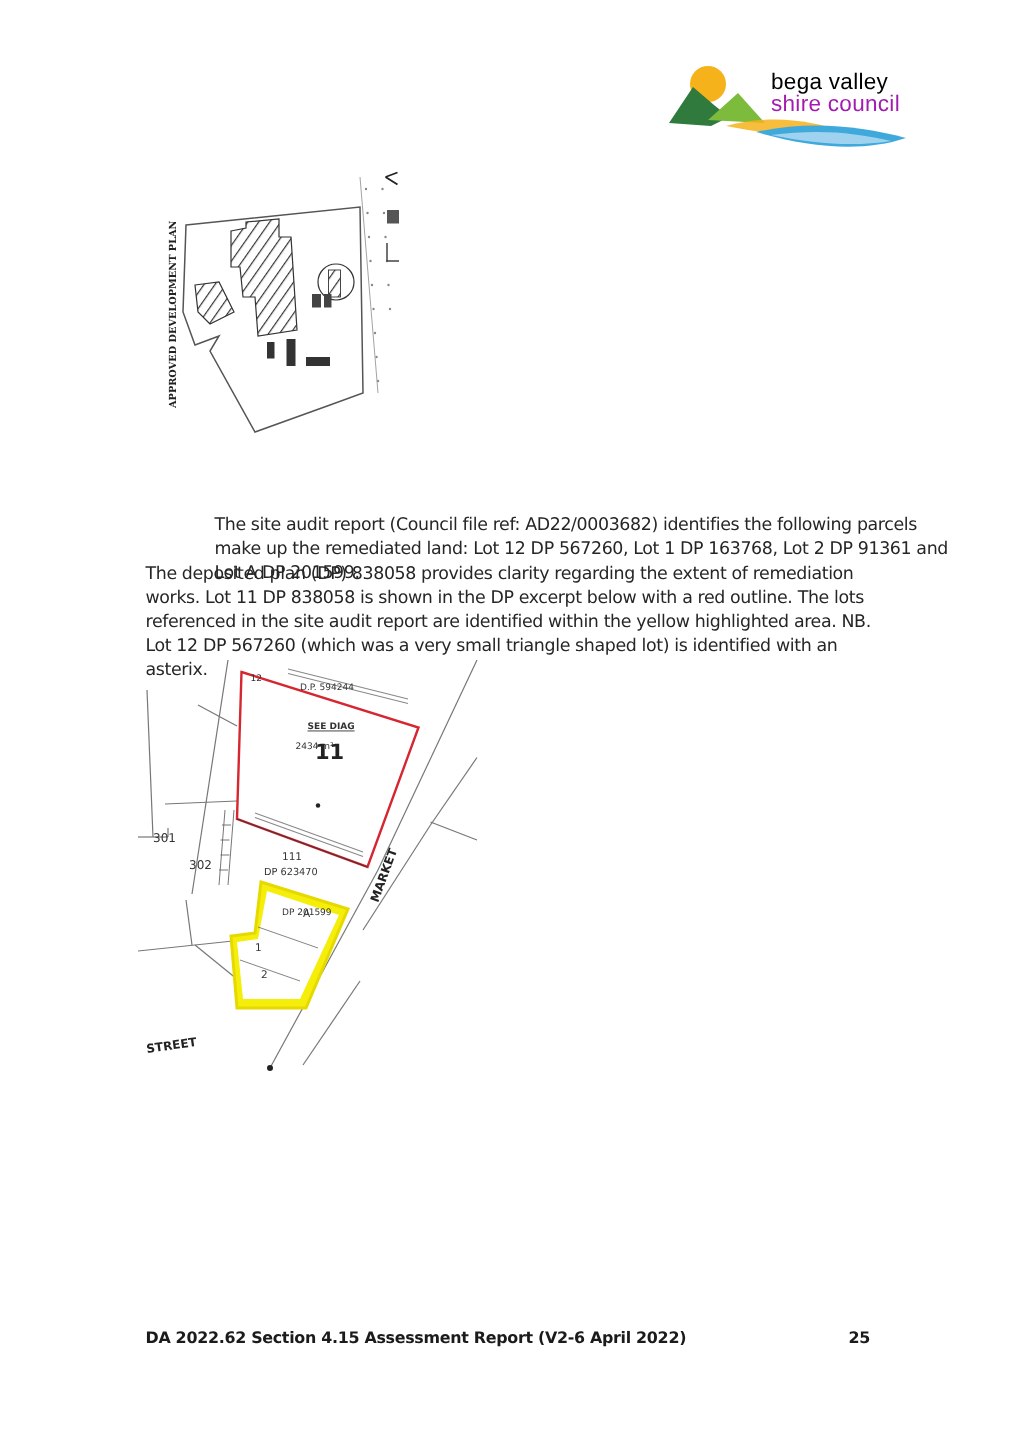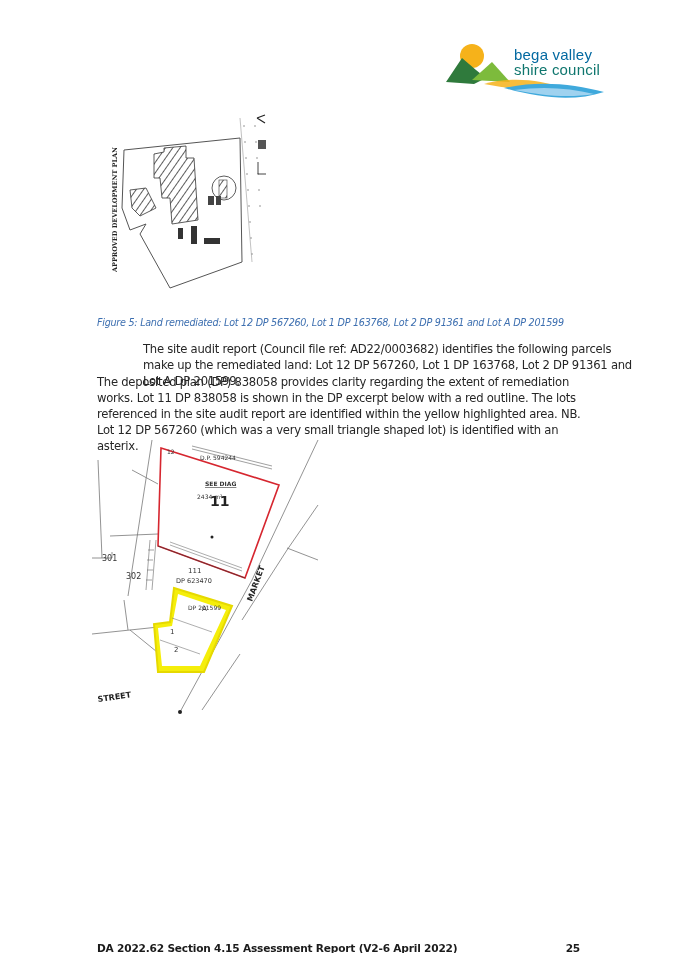--- a/index.html
+++ b/index.html
@@ -1,34 +1,34 @@
 <!DOCTYPE html>
 <html><head>
 <meta charset="utf-8">
 <style>
   html, body { margin:0; padding:0; background:#ffffff; }
   body { width:675px; height:953px; position:relative; overflow:hidden;
          font-family:"Liberation Sans", "DejaVu Sans", sans-serif; color:#262626; }
   .page { position:absolute; inset:0; }
 
   .logo { position:absolute; left:444px; top:40px; width:170px; height:62px; }
-  .logo-text1 { position:absolute; left:70px; top:6px; font-size:15px; color:#0369a1; letter-spacing:0.2px; }
-  .logo-text2 { position:absolute; left:70px; top:21px; font-size:15px; color:#0f766e; letter-spacing:0.2px; }
+  .logo-text1 { position:absolute; left:70px; top:6px; font-size:15px; color:#000000; letter-spacing:0.2px; }
+  .logo-text2 { position:absolute; left:70px; top:21px; font-size:15px; color:#a21caf; letter-spacing:0.2px; }
 
   .fig5 { position:absolute; left:102px; top:112px; width:176px; height:196px; }
   .fig6 { position:absolute; left:92px; top:440px; width:236px; height:290px; }
 
   .caption { position:absolute; left:97px; font-size:9.6px; font-style:italic; color:#3d6fb0;
              font-family:"DejaVu Sans", sans-serif; white-space:nowrap; letter-spacing:-0.25px; }
   .para { position:absolute; left:97px; width:500px; font-size:11.6px; line-height:16px; color:#262626;
           font-family:"DejaVu Sans", sans-serif; letter-spacing:-0.25px; }
   .para p { margin:0; }
   .para i { font-style:italic; }
 
-  .footer { position:absolute; left:97px; top:942px; width:483px; font-size:10.6px; font-weight:bold;
+  .footer { position:absolute; left:97px; top:886px; width:483px; font-size:10.6px; font-weight:bold;
             color:#1b1b1b; display:flex; justify-content:space-between; font-family:"DejaVu Sans", sans-serif; letter-spacing:-0.2px; }
 </style>
 </head>
 <body>
 
 <div class="page">
 
   <div class="logo">
     <svg width="170" height="62" viewBox="0 0 170 62">
       <circle cx="28" cy="16" r="12" fill="#f6b21a"></circle>
@@ -83,21 +83,20 @@
       <rect x="102" y="126" width="16" height="6" fill="#333"></rect>
 
       <path d="M155 6 l8 -3 M155 6 l8 5" stroke="#222" stroke-width="1.2" fill="none"></path>
       <rect x="156" y="28" width="8" height="9" fill="#555"></rect>
       <path d="M156 50 v12 h8" stroke="#444" stroke-width="1" fill="none"></path>
 
       <text x="0" y="0" transform="translate(15,160) rotate(-90)" font-size="6.5" font-weight="bold" fill="#222" font-family="DejaVu Serif, serif">APPROVED DEVELOPMENT PLAN</text>
     </svg>
   </div>
 
-  <div class="caption" style="top:317px;">Figure 5: Land remediated: Lot 12 DP 567260, Lot 1 DP 163768, Lot 2 DP 91361 and Lot A DP 201599</div>
 
   <div class="para" style="top:341px;margin-left:46px;">
     <p>The site audit report (Council file ref: AD22/0003682) identifies the following parcels make up the remediated land: Lot 12 DP 567260, Lot 1 DP 163768, Lot 2 DP 91361 and Lot A DP 201599.</p>
   </div>
 
   <div class="para" style="top:374px;">
     <p>The deposited plan (DP) 838058 provides clarity regarding the extent of remediation works. Lot 11 DP 838058 is shown in the DP excerpt below with a red outline.  The lots referenced in the site audit report are identified within the yellow highlighted area. NB. Lot 12 DP 567260 (which was a very small triangle shaped lot) is identified with an asterix.</p>
   </div>
 
   <div class="fig6">

